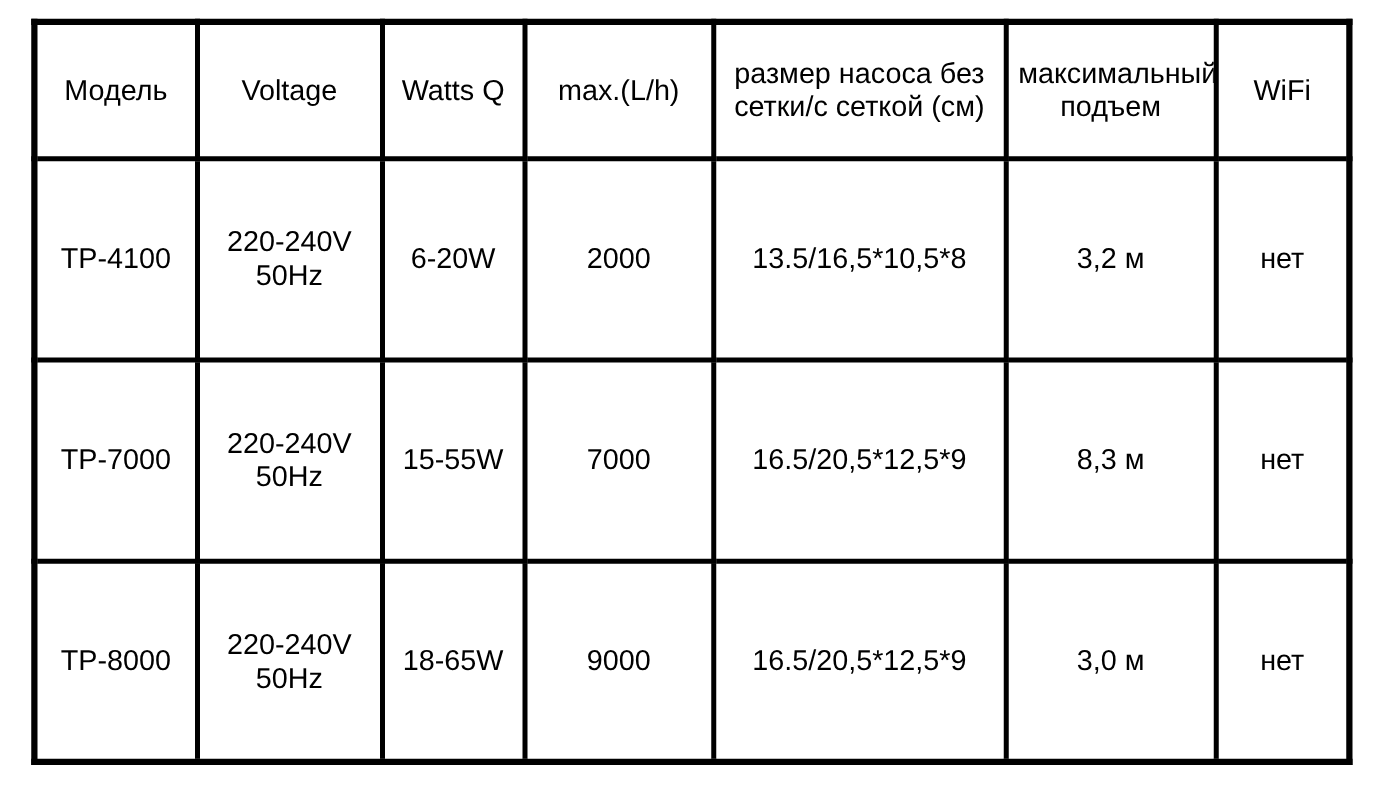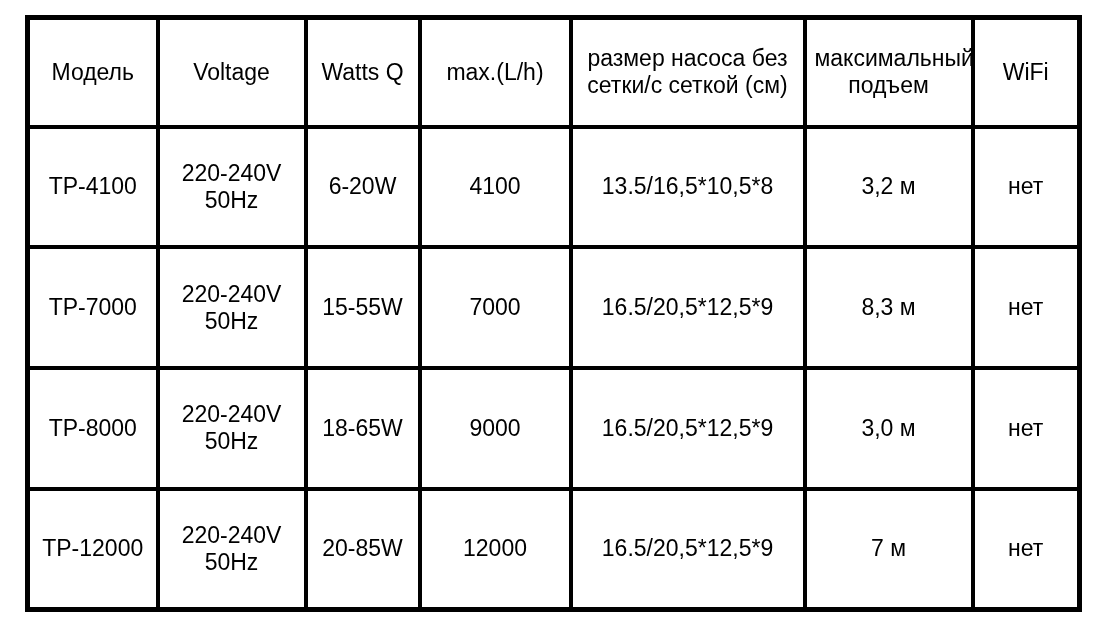--- a/index.html
+++ b/index.html
@@ -70,21 +70,21 @@
         <th>максимальный подъем</th>
         <th>WiFi</th>
       </tr>
     </thead>
     <tbody>
       <tr>
         <td>TP-4100</td>
         <td>220-240V
 50Hz</td>
         <td>6-20W</td>
-        <td>4100</td>
+        <td>2000</td>
         <td>13.5/16,5*10,5*8</td>
         <td>3,2 м</td>
         <td>нет</td>
       </tr>
       <tr>
         <td>TP-7000</td>
         <td>220-240V
 50Hz</td>
         <td>15-55W</td>
         <td>7000</td>
@@ -95,25 +95,15 @@
       <tr>
         <td>TP-8000</td>
         <td>220-240V
 50Hz</td>
         <td>18-65W</td>
         <td>9000</td>
         <td>16.5/20,5*12,5*9</td>
         <td>3,0 м</td>
         <td>нет</td>
       </tr>
-      <tr>
-        <td>TP-12000</td>
-        <td>220-240V
-50Hz</td>
-        <td>20-85W</td>
-        <td>12000</td>
-        <td>16.5/20,5*12,5*9</td>
-        <td>7 м</td>
-        <td>нет</td>
-      </tr>
     </tbody>
   </table>
 </div>
 
 </body></html>

